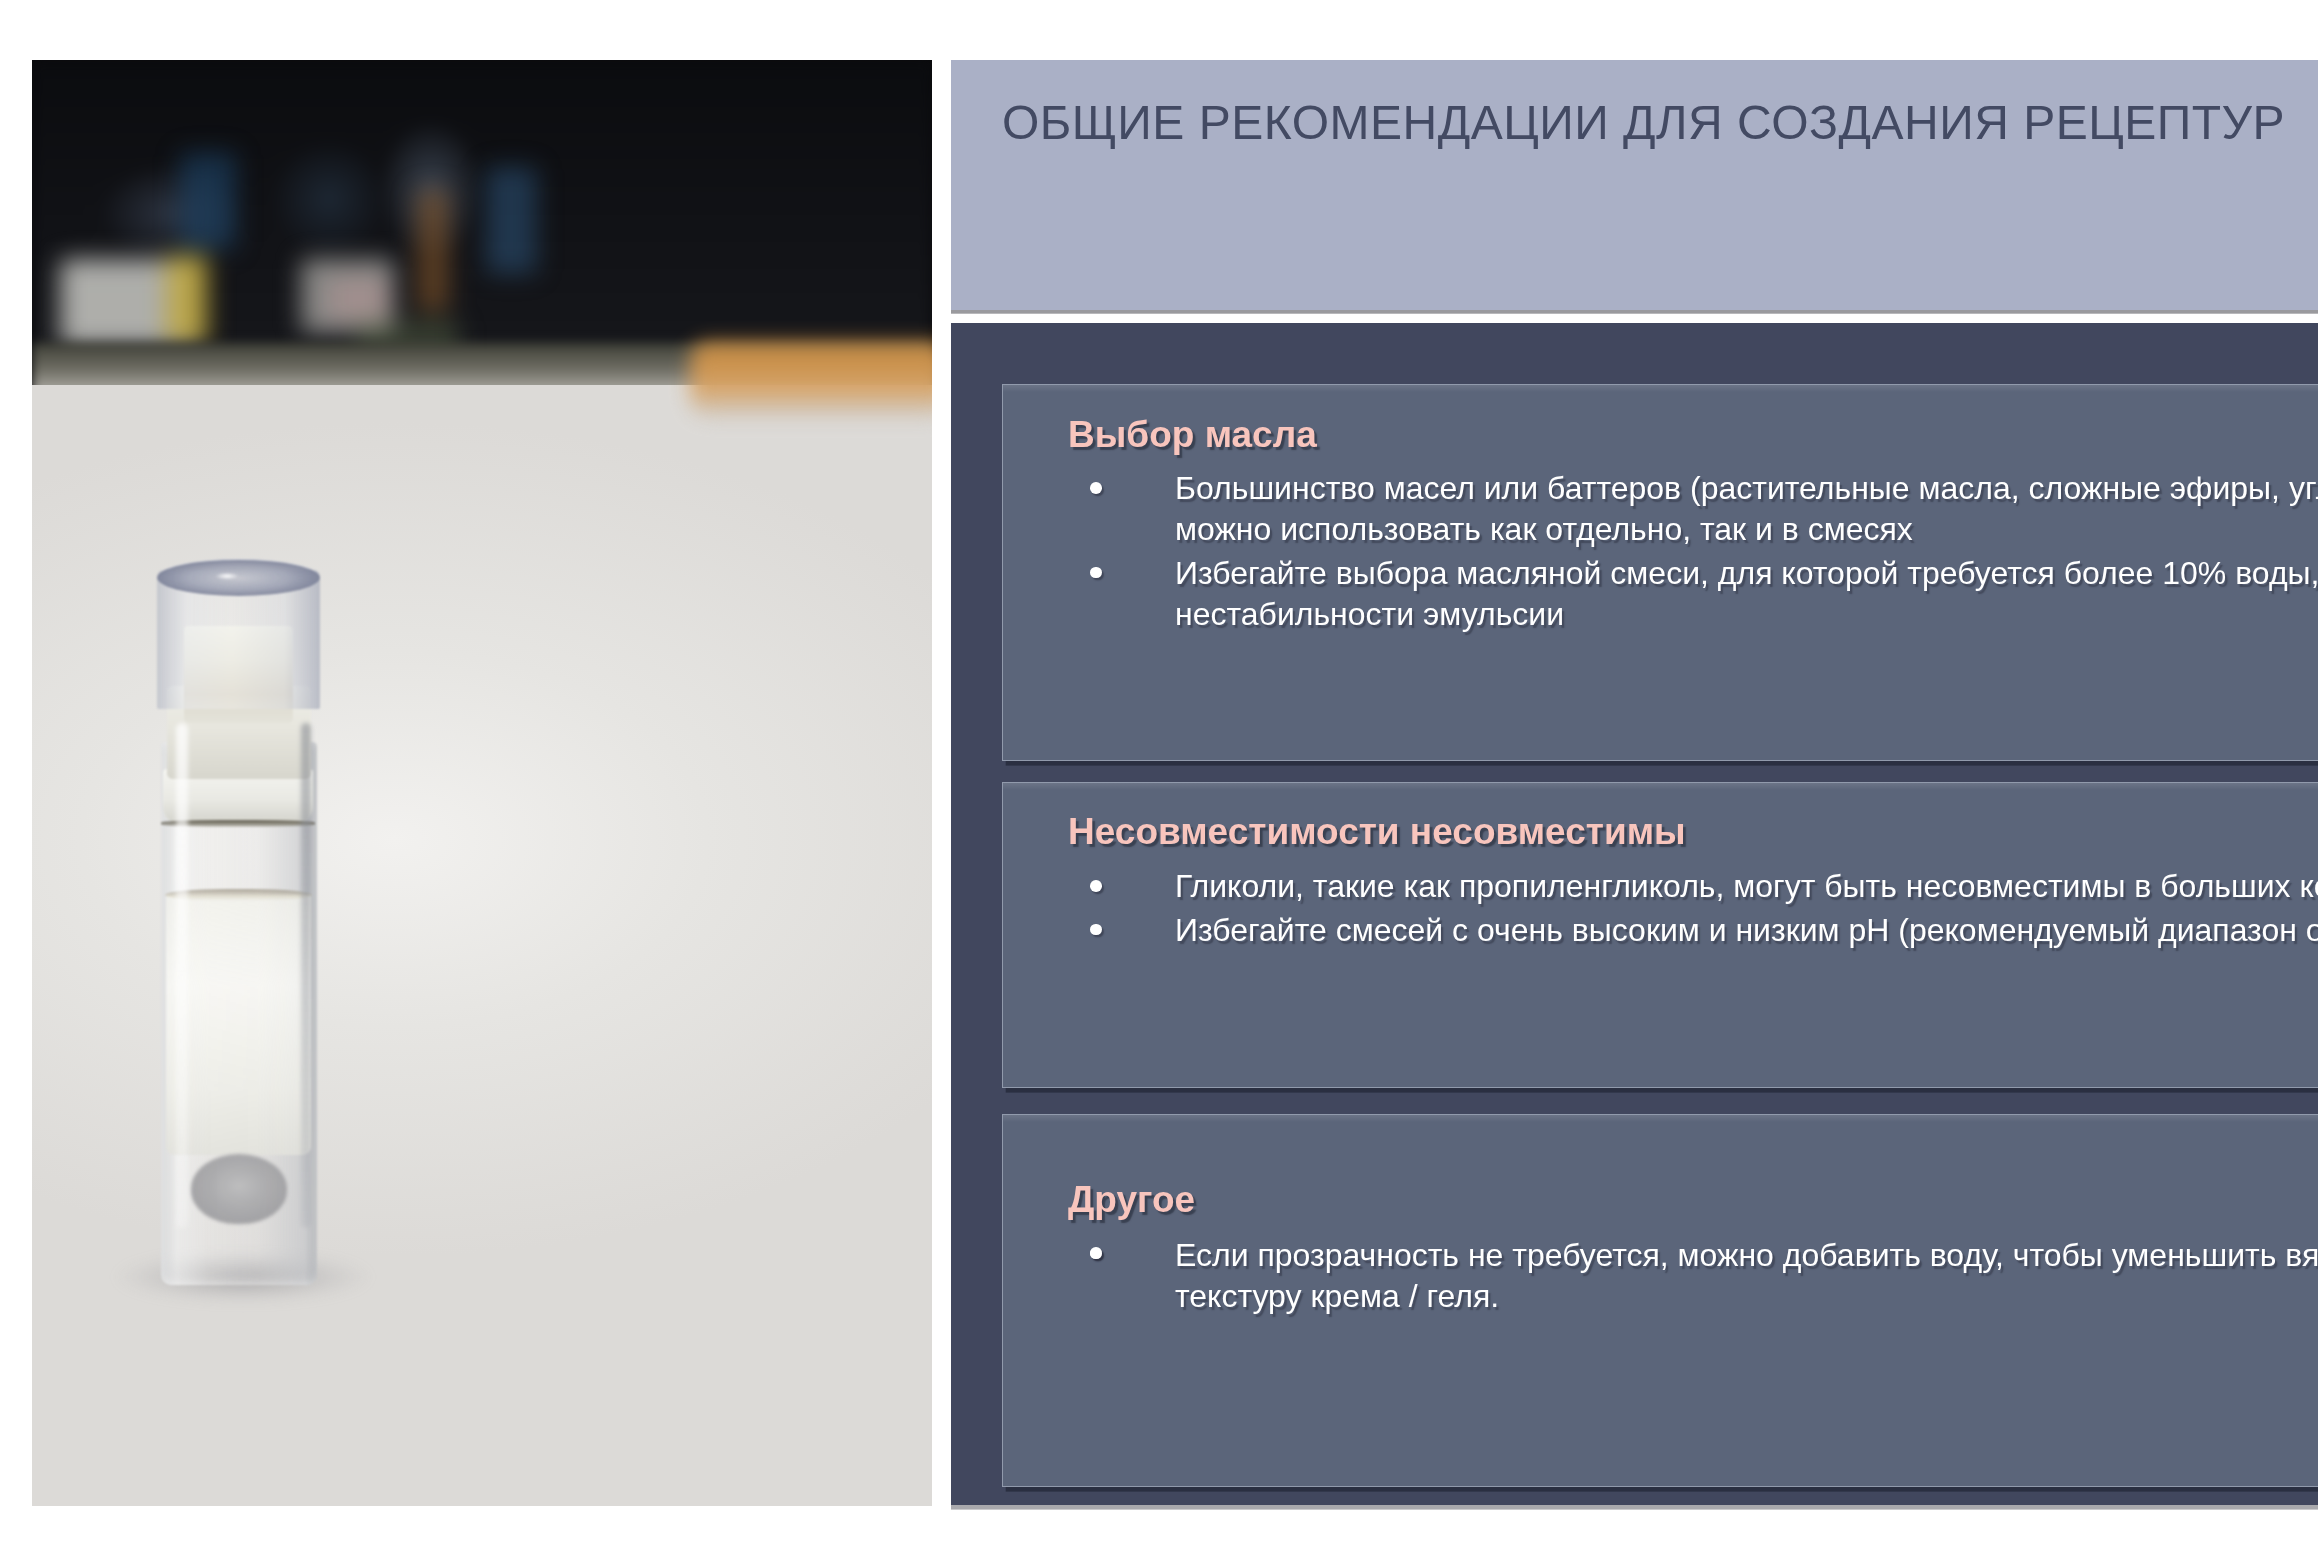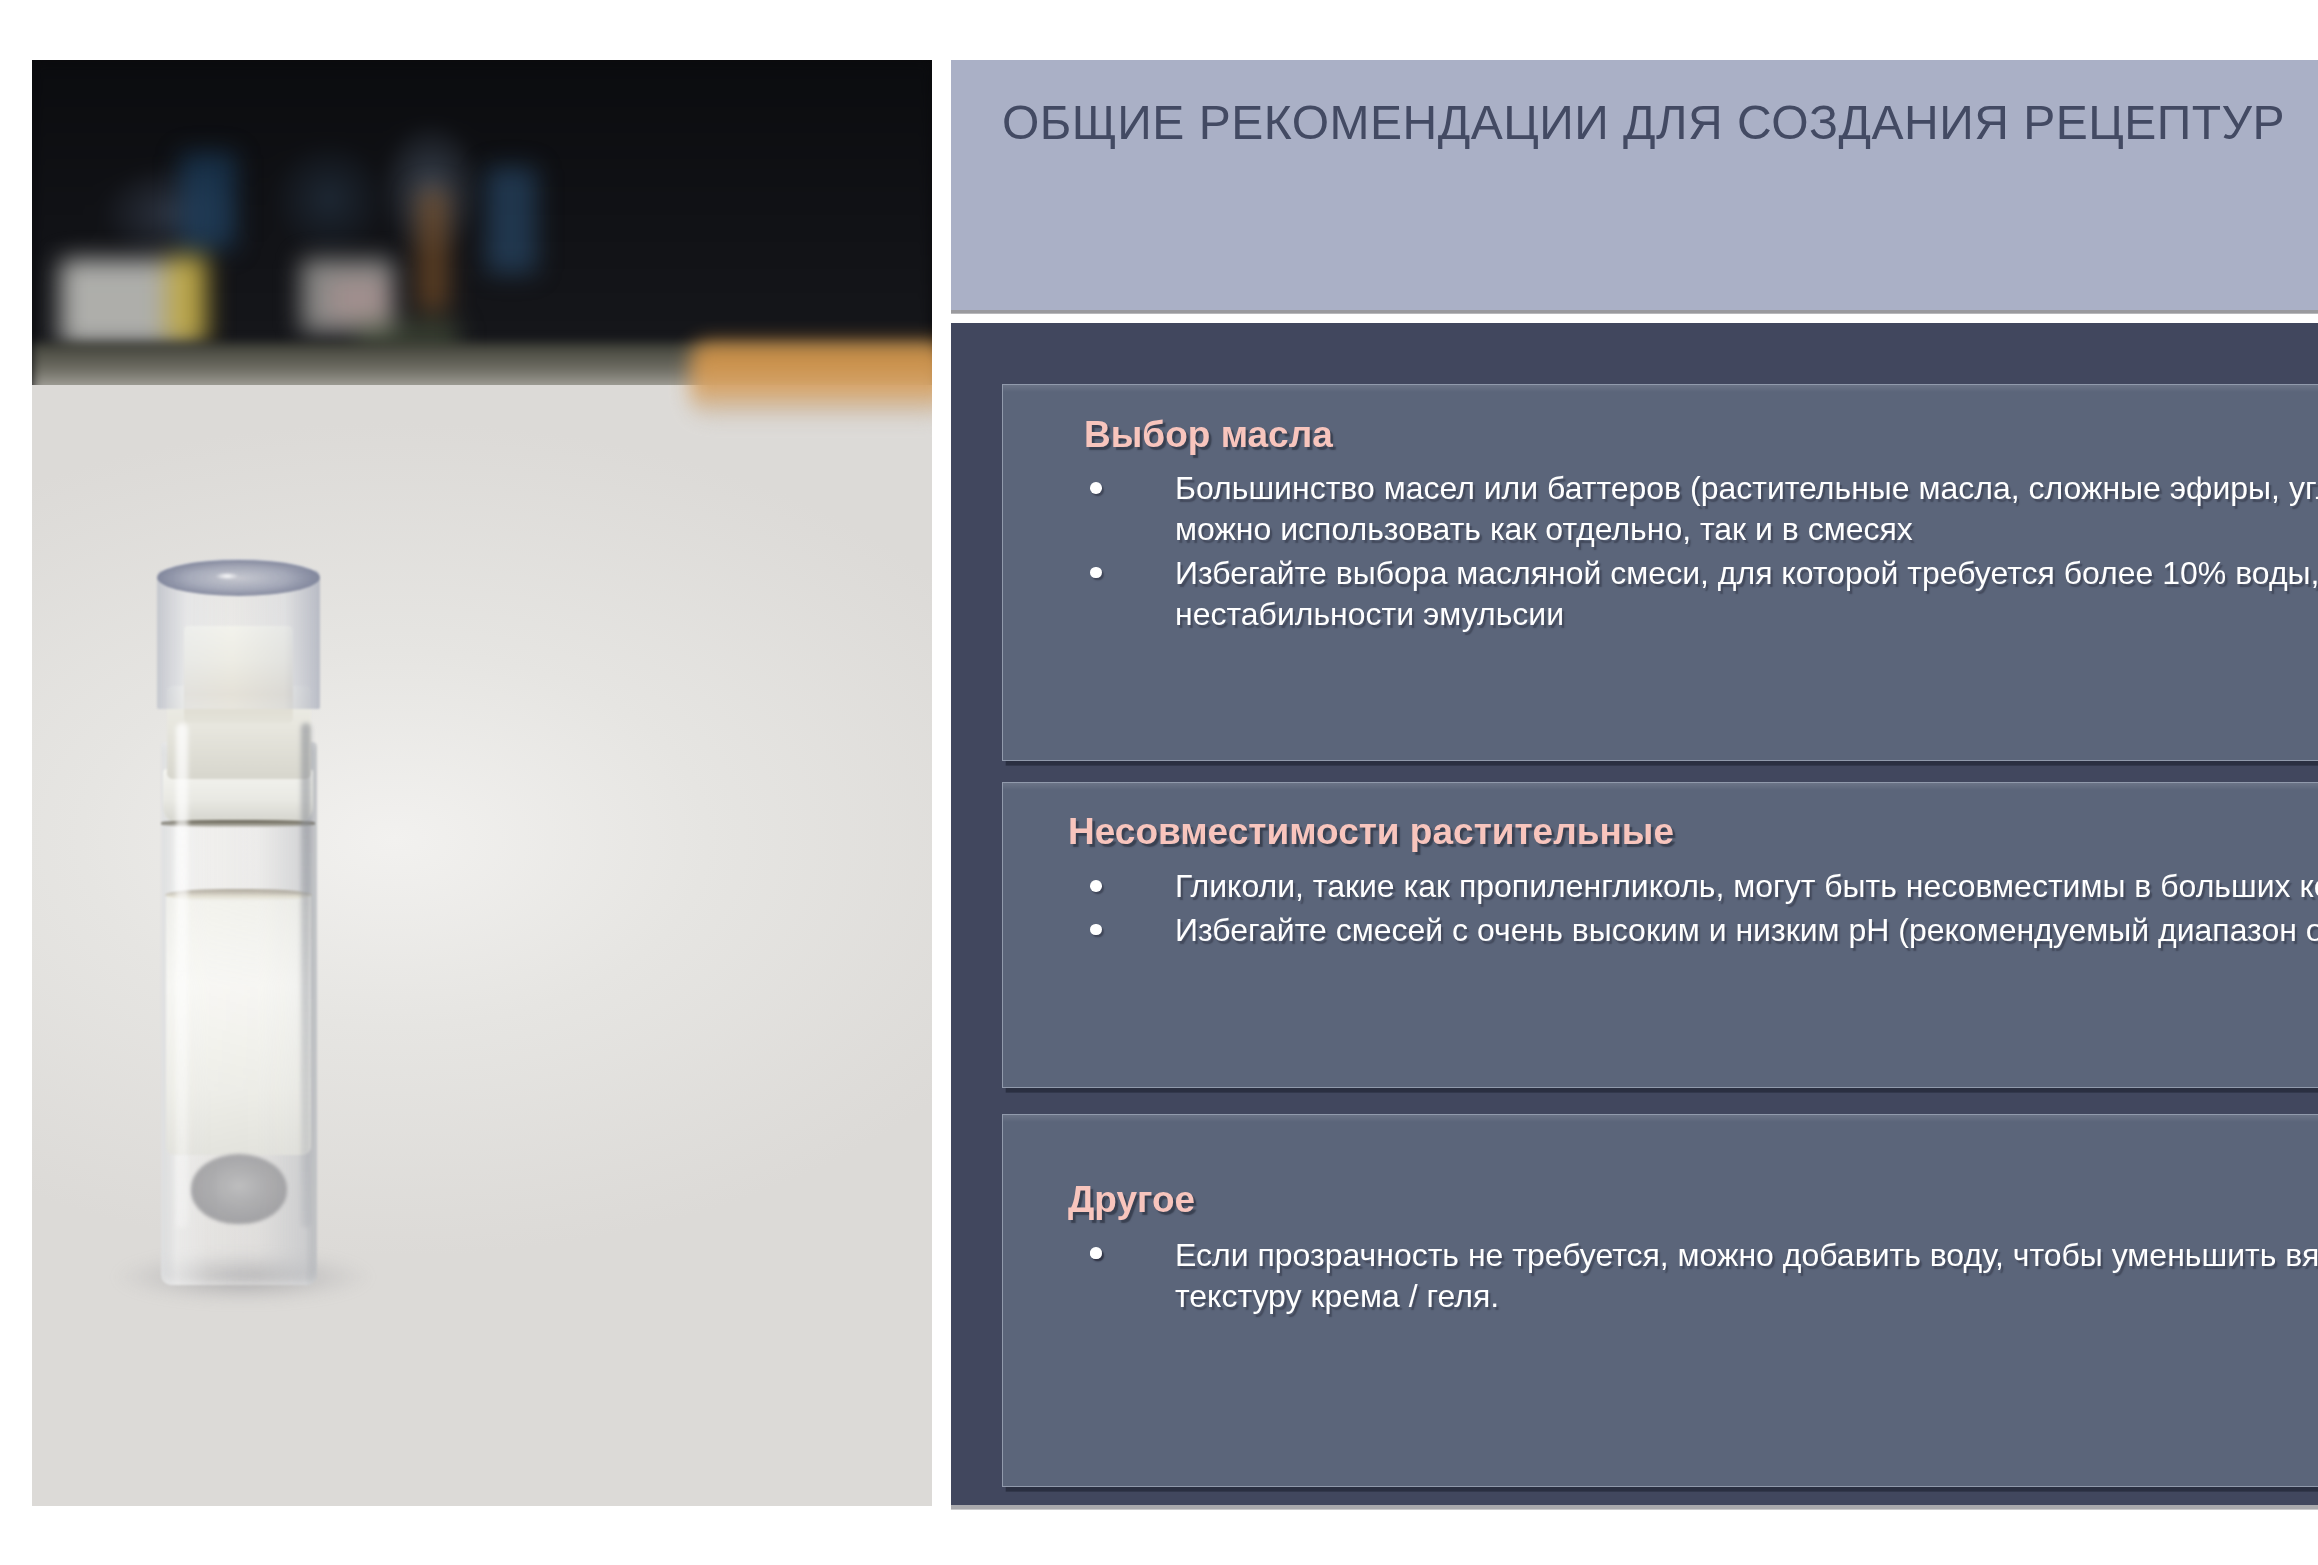--- a/index.html
+++ b/index.html
@@ -228,21 +228,21 @@
 
   .card-heading {
     position: absolute;
     left: 65px;
     font-size: 37px;
     font-weight: bold;
     color: #f8c5bd;
     text-shadow: 2.8px 3.2px 1.4px rgba(30,34,48,.55);
     white-space: nowrap;
   }
-  #card-0 .card-heading { top: 29px; margin-left: 16px; }
+  #card-0 .card-heading { top: 29px; }
   #card-1 .card-heading { top: 28px; }
   #card-2 .card-heading { top: 64px; }
 
   .bullets {
     position: absolute;
     left: 0; right: 0;
     padding: 0;
     margin: 0;
     list-style: none;
   }
@@ -326,21 +326,21 @@
           <span>Большинство масел или баттеров (растительные масла, сложные эфиры, углеводороды и др.) можно использовать как отдельно, так и в смесях</span>
         </li>
         <li class="bullet-item">
           <span class="dot"></span>
           <span>Избегайте выбора масляной смеси, для которой требуется более 10% воды, может привести к нестабильности эмульсии</span>
         </li>
       </ul>
     </div>
 
     <div class="card" id="card-1">
-      <div class="card-heading">Несовместимости растительные</div>
+      <div class="card-heading">Несовместимости несовместимы</div>
       <ul class="bullets">
         <li class="bullet-item">
           <span class="dot"></span>
           <span>Гликоли, такие как пропиленгликоль, могут быть несовместимы в больших количествах.</span>
         </li>
         <li class="bullet-item">
           <span class="dot"></span>
           <span>Избегайте смесей с очень высоким и низким pH (рекомендуемый диапазон от 4 до 8).</span>
         </li>
       </ul>

